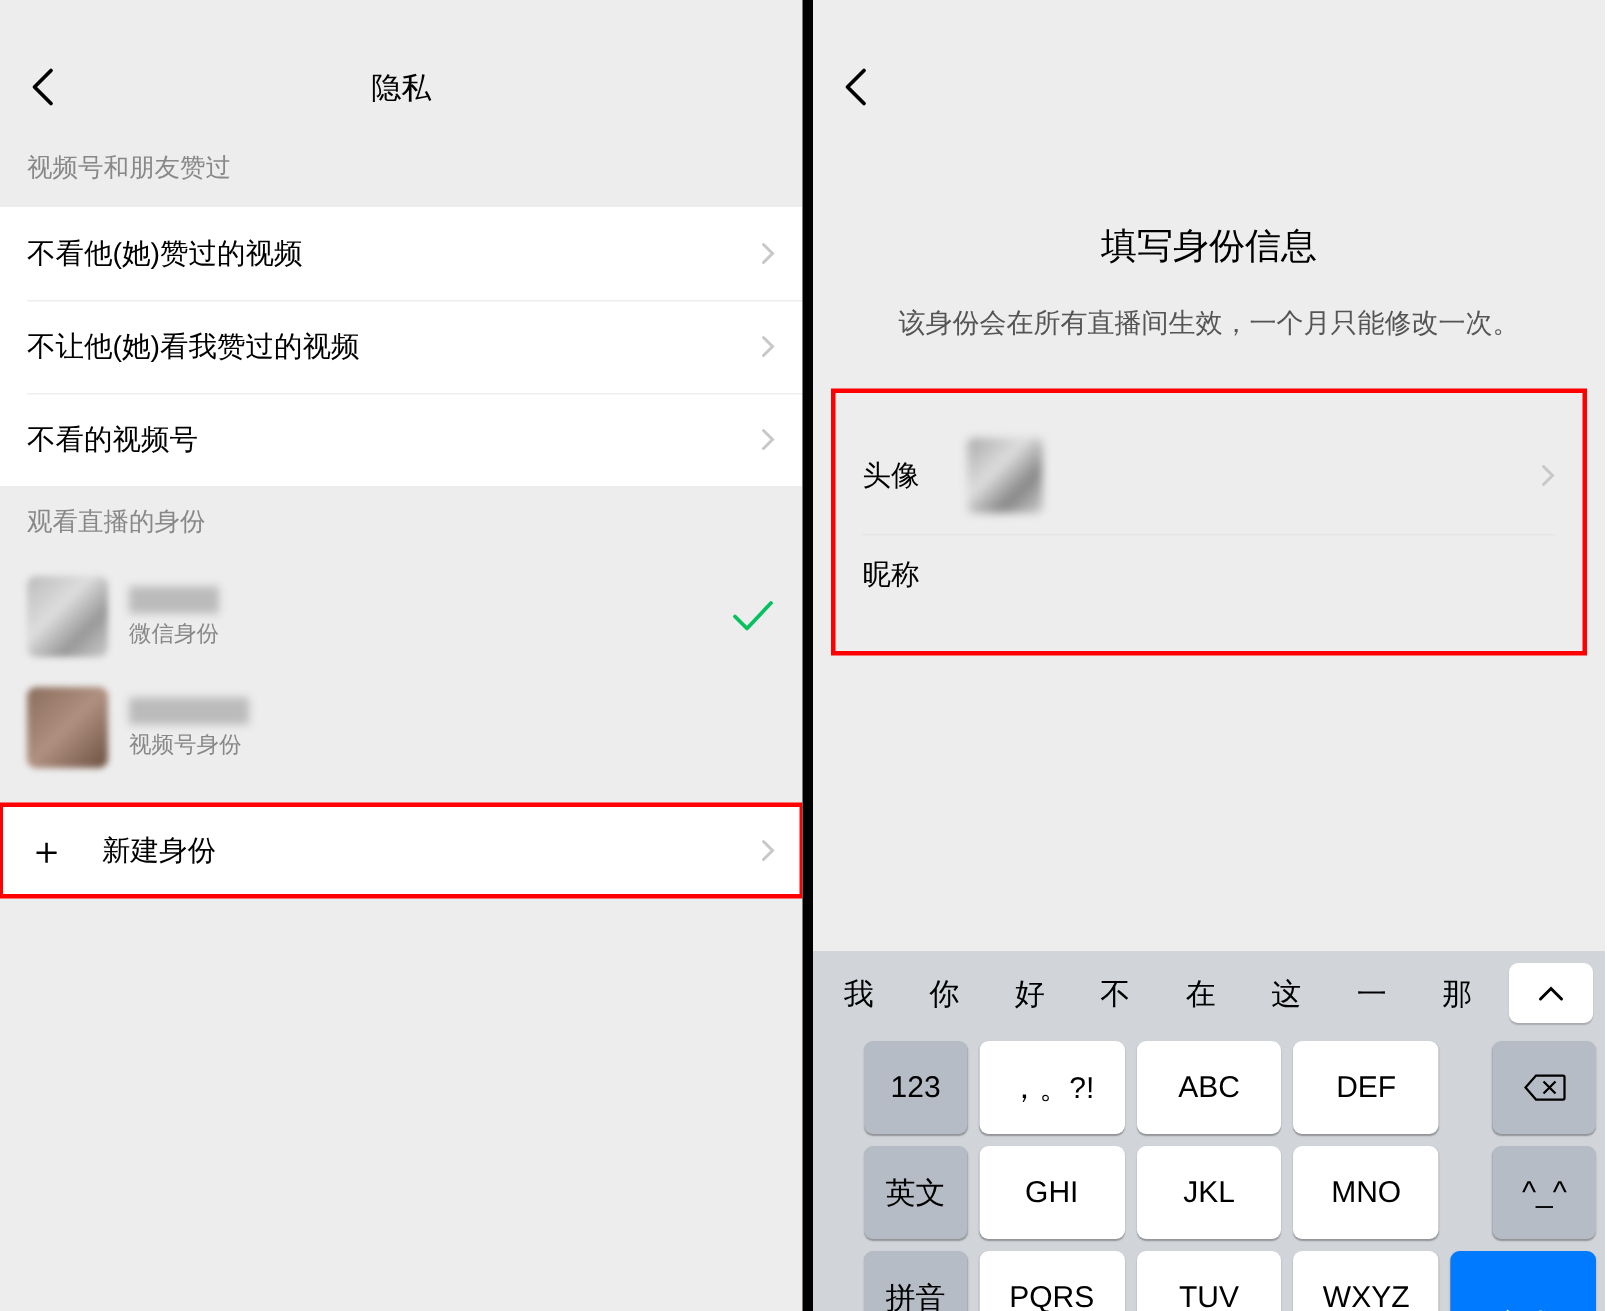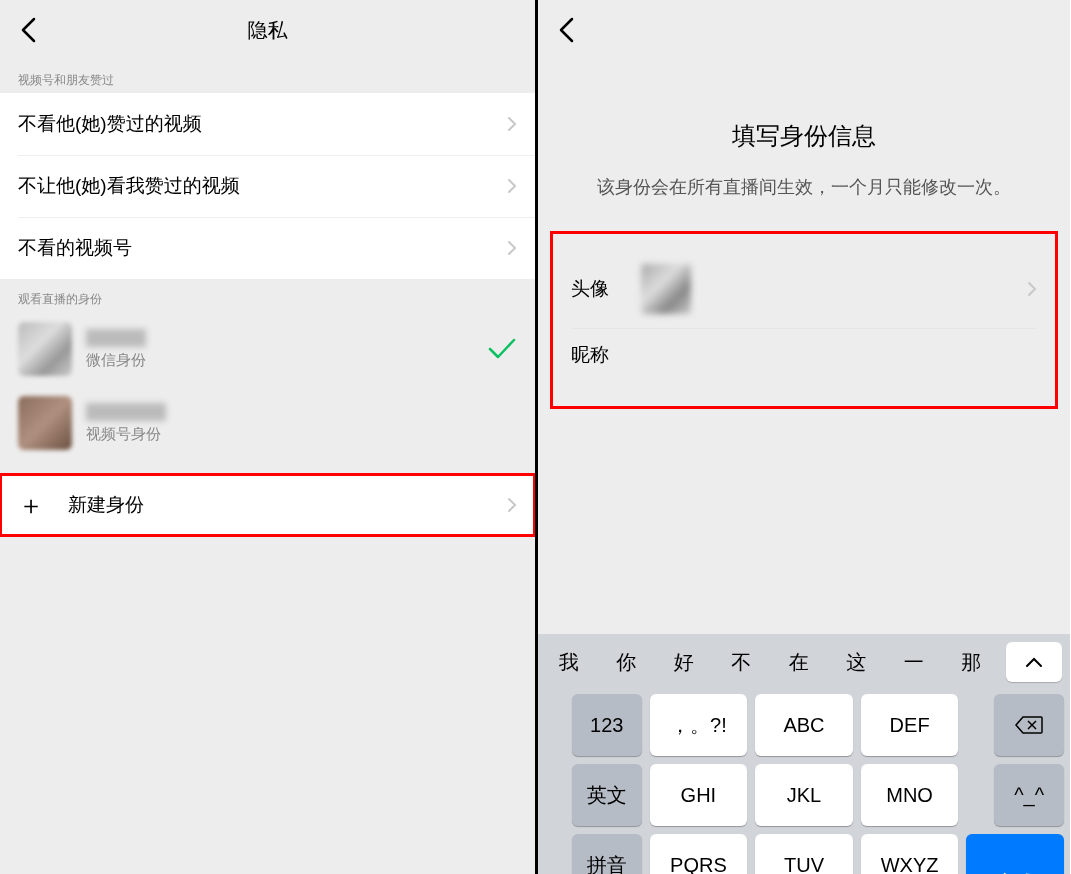--- a/index.html
+++ b/index.html
@@ -10,48 +10,49 @@
   width: 1071px;
   height: 874px;
 }
 .screen {
   width: 535px;
   height: 874px;
   background: #ededed;
   position: relative;
   overflow: hidden;
 }
-.screen + .screen { border-left: 3px solid #000000; }
+.screen + .screen { border-left: 7px solid #000000; }
 .nav {
   height: 60px;
   display: flex;
   align-items: center;
   padding: 0 8px;
   position: relative;
+  margin-top: 28px;
 }
 .nav-back {
   width: 40px;
   height: 40px;
   display: flex;
   align-items: center;
   justify-content: center;
   cursor: pointer;
 }
 .nav-title {
   position: absolute;
   left: 0; right: 0;
   text-align: center;
   font-size: 20px;
   font-weight: 500;
   color: #000;
   pointer-events: none;
 }
 .section-header {
-  padding: 12px 18px 4px;
-  font-size: 12px;
+  padding: 12px 18px 15px;
+  font-size: 17px;
   color: #888;
 }
 .list { background: #fff; }
 .row {
   display: flex;
   align-items: center;
   padding: 18px 18px;
   position: relative;
   cursor: pointer;
 }

